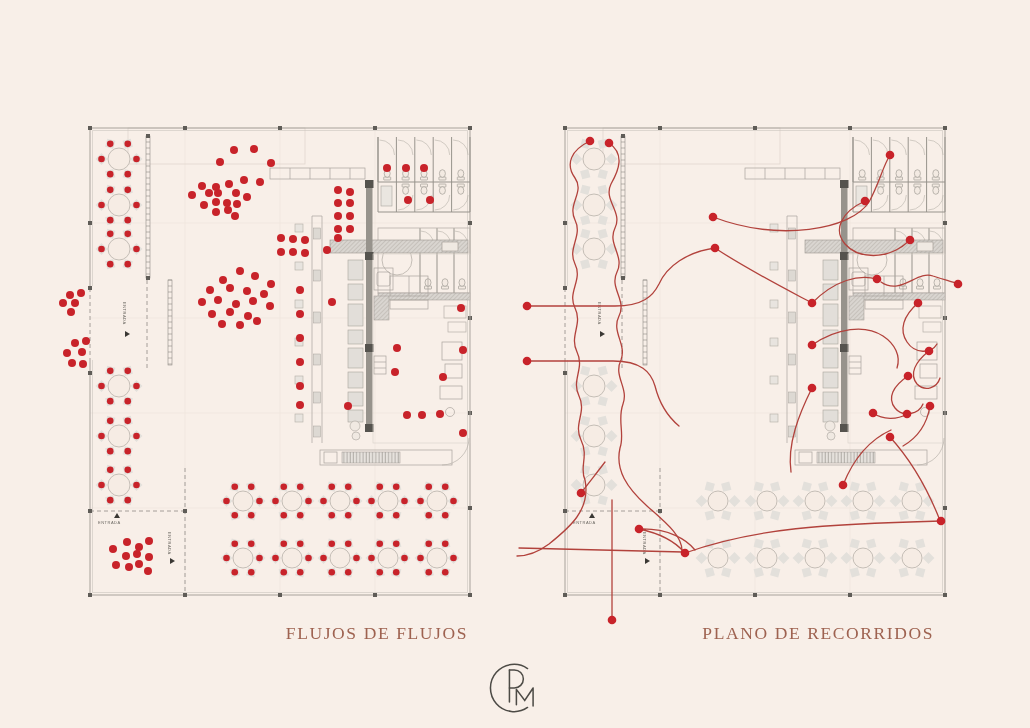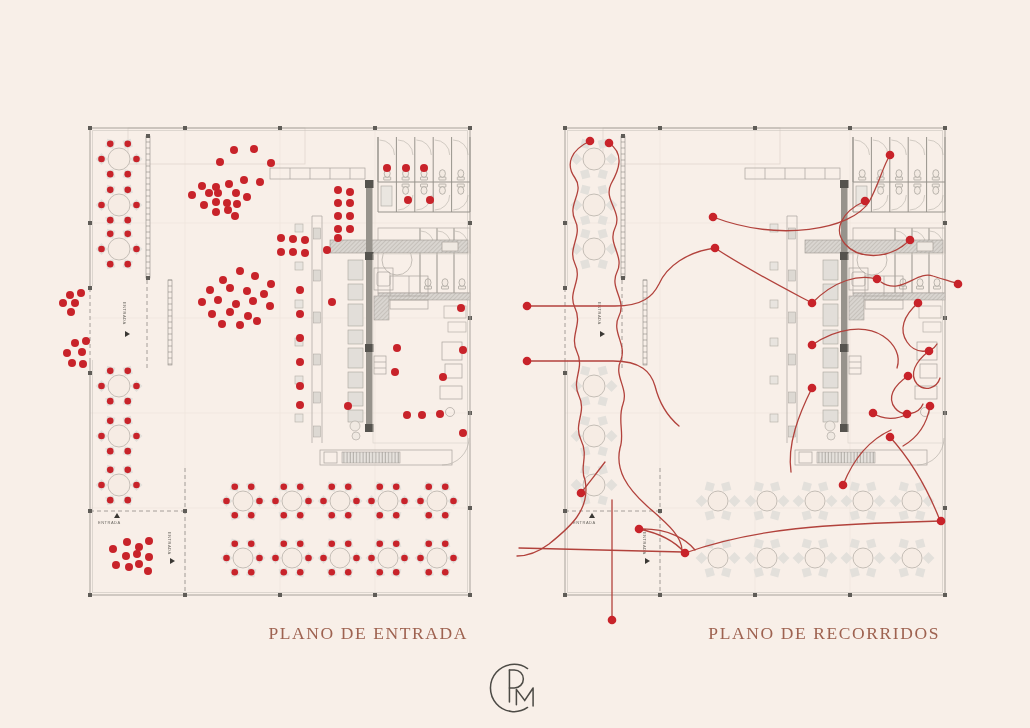--- a/index.html
+++ b/index.html
@@ -4,21 +4,21 @@
 <style>
   *{margin:0;padding:0;box-sizing:border-box}
   html,body{width:1030px;height:728px}
   body{background:#f8efe8;position:relative;overflow:hidden;font-family:"Liberation Sans",sans-serif}
   .plan-svg{position:absolute;top:116px;width:450px;height:512px}
   #planL{left:40px}
   #planR{left:515px}
   .plan-title{position:absolute;top:623px;font-family:"Liberation Serif",serif;
               font-size:17.5px;letter-spacing:1.6px;color:#9e6250;white-space:nowrap;z-index:5}
   .title-left{right:562px}
-  .title-right{right:90px}
+  .title-right{right:96px}
   .logo{position:absolute;left:487px;top:656px;width:56px;height:64px}
 </style>
 </head>
 <body>
 
 <svg id="planL" class="plan-svg" viewBox="-50 -12 450 512">
     <defs>
       <pattern id="hdL" width="3" height="3" patternUnits="userSpaceOnUse" patternTransform="rotate(45)">
         <rect x="0" y="0" width="3" height="3" fill="#d9d5d0"></rect>
         <line x1="0" y1="0" x2="0" y2="3" stroke="#b3aea7" stroke-width="1"></line>
@@ -1054,21 +1054,21 @@
       <circle cx="364" cy="223" r="4.3"></circle>
       <circle cx="343" cy="248" r="4.3"></circle>
       <circle cx="308" cy="285" r="4.3"></circle>
       <circle cx="342" cy="286" r="4.3"></circle>
       <circle cx="365" cy="278" r="4.3"></circle>
       <circle cx="278" cy="357" r="4.3"></circle>
       <circle cx="325" cy="309" r="4.3"></circle>
     </g>
   </svg>
 
-<div class="plan-title title-left">PLANO DE ENTRADA</div>
+<div class="plan-title title-left">FLUJOS DE FLUJOS</div>
 
 <div class="plan-title title-right">PLANO DE RECORRIDOS</div>
 
 <svg class="logo" viewBox="0 0 40 46">
   <g fill="none" stroke="#4d4b46" stroke-width="1.1" stroke-linecap="round">
     <path d="M29,9 A17,17 0 1 0 29,37"></path>
     <path d="M16,10 V33"></path>
     <path d="M16,10 h3.5 a6.5,6.5 0 0 1 0,13 h-3.5"></path>
     <path d="M21,35 V24 M21,24 L27,32 L33,23 M33,23 V36"></path>
   </g>

